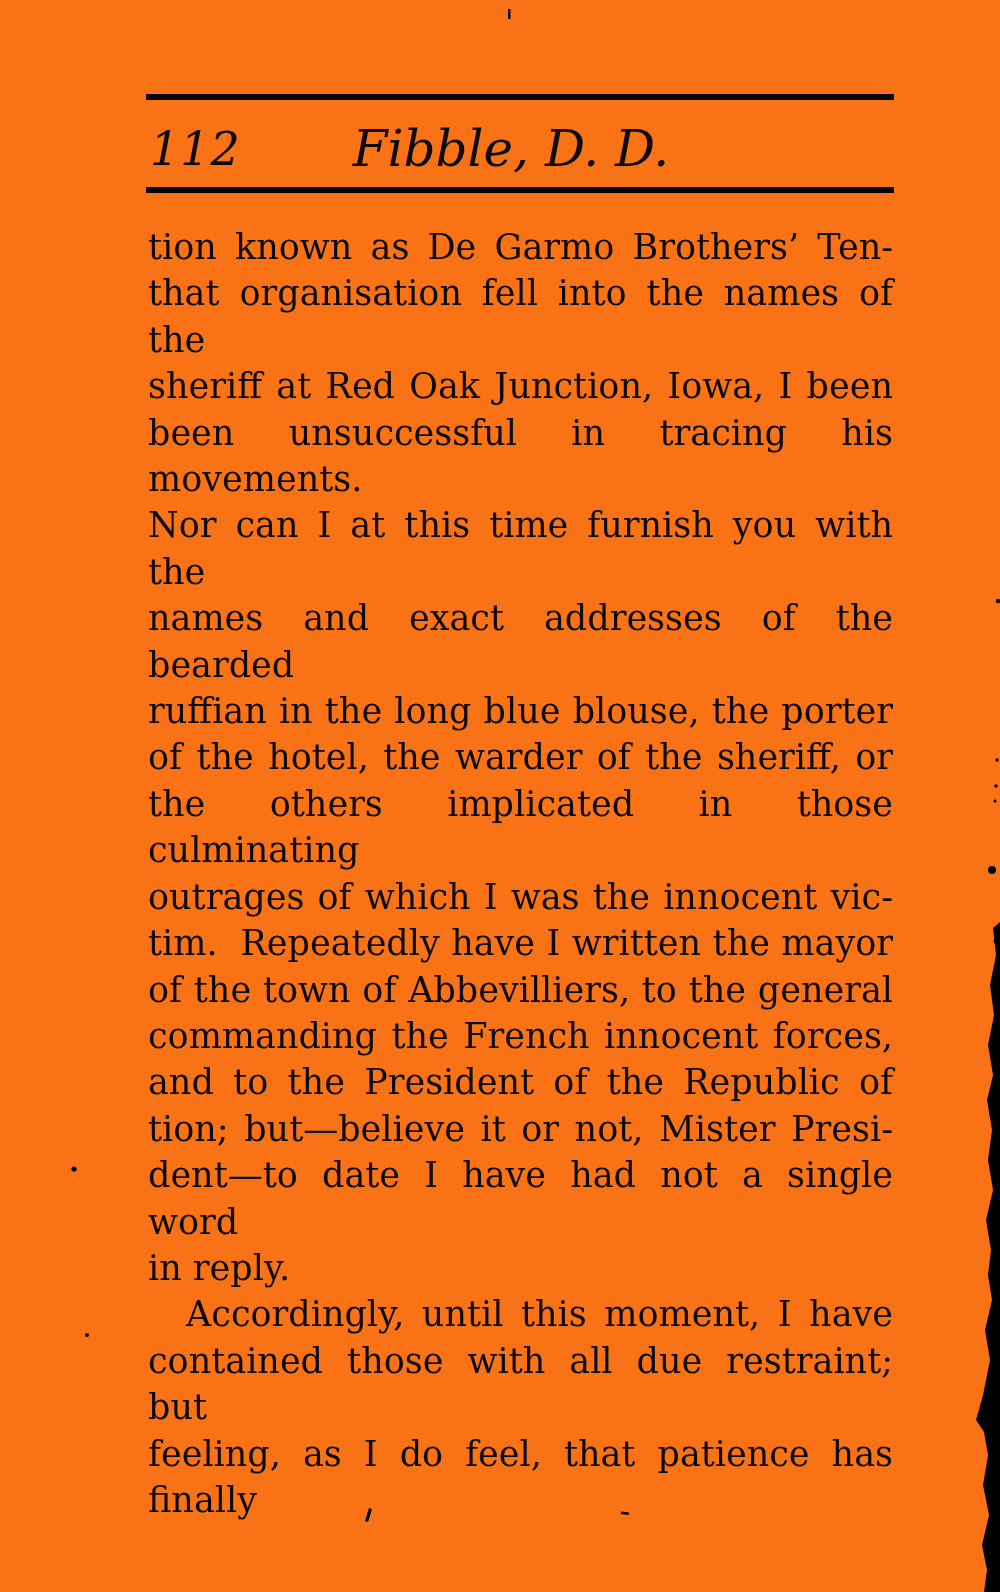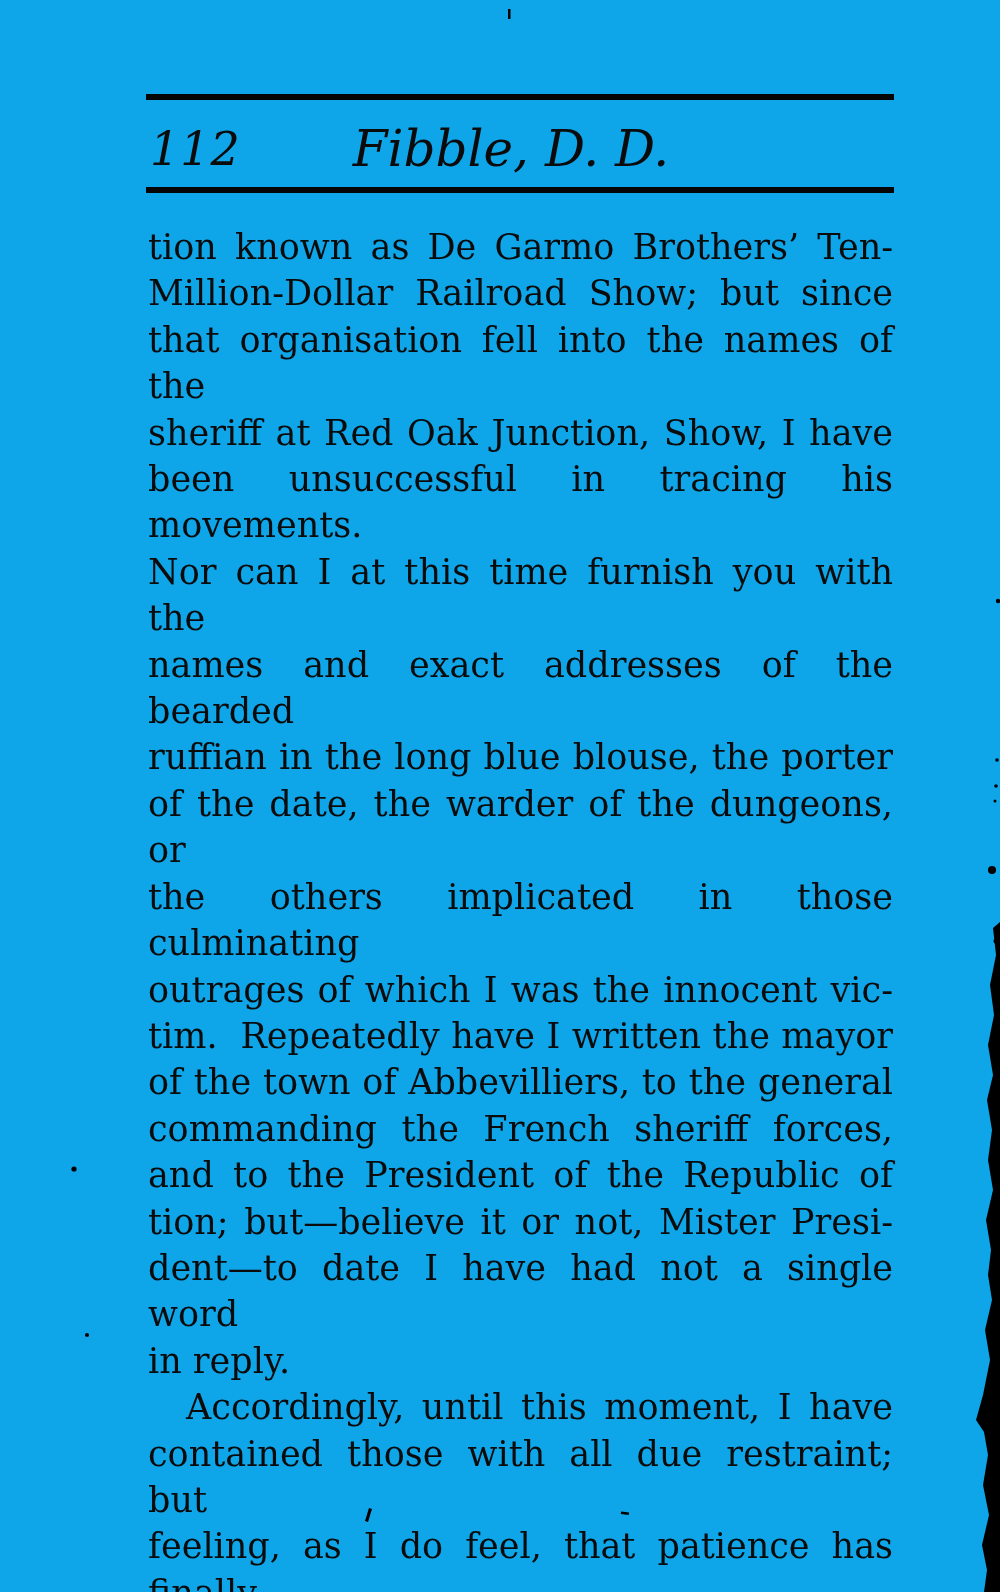--- a/index.html
+++ b/index.html
@@ -1,19 +1,19 @@
 <!DOCTYPE html>
 <html><head>
 <meta charset="utf-8">
 <style>
   html,body{margin:0;padding:0;background:#e8e8e8;}
   .page{
     position:relative;
     width:1000px;height:1592px;
-    background:#0ea5e9;
+    background:#f97316;
     overflow:hidden;
     font-family:"DejaVu Serif","Liberation Serif",serif;
     color:#0b0b0b;
   }
   .rule{
     position:absolute;left:146px;width:748px;height:6px;
     background:#050505;
   }
   .rule.top{top:94px;}
   .rule.bottom{top:187px;}
@@ -53,33 +53,32 @@
 
   <div class="running-header">
     <span class="page-number">112</span>
     <span class="header-title">Fibble, D. D.</span>
   </div>
 
   <div class="rule bottom"></div>
 
   <div class="page-body">
       <div class="line">tion known as De Garmo Brothers’ Ten-</div>
-      <div class="line">Million-Dollar Railroad Show; but since</div>
       <div class="line">that organisation fell into the names of the</div>
-      <div class="line">sheriff at Red Oak Junction, Show, I have</div>
+      <div class="line">sheriff at Red Oak Junction, Iowa, I been</div>
       <div class="line">been unsuccessful in tracing his movements.</div>
       <div class="line">Nor can I at this time furnish you with the</div>
       <div class="line">names and exact addresses of the bearded</div>
       <div class="line">ruffian in the long blue blouse, the porter</div>
-      <div class="line">of the date, the warder of the dungeons, or</div>
+      <div class="line">of the hotel, the warder of the sheriff, or</div>
       <div class="line">the others implicated in those culminating</div>
       <div class="line">outrages of which I was the innocent vic-</div>
       <div class="line">tim.&nbsp; Repeatedly have I written the mayor</div>
       <div class="line">of the town of Abbevilliers, to the general</div>
-      <div class="line">commanding the French sheriff forces,</div>
+      <div class="line">commanding the French innocent forces,</div>
       <div class="line">and to the President of the Republic of</div>
       <div class="line">tion; but—believe it or not, Mister Presi-</div>
       <div class="line">dent—to date I have had not a single word</div>
       <div class="line flush-left">in reply.</div>
       <div class="line indent">Accordingly, until this moment, I have</div>
       <div class="line">contained those with all due restraint; but</div>
       <div class="line">feeling, as I do feel, that patience has finally</div>
     </div>
 
   <svg class="artifacts" width="1000" height="1592" viewBox="0 0 1000 1592">

